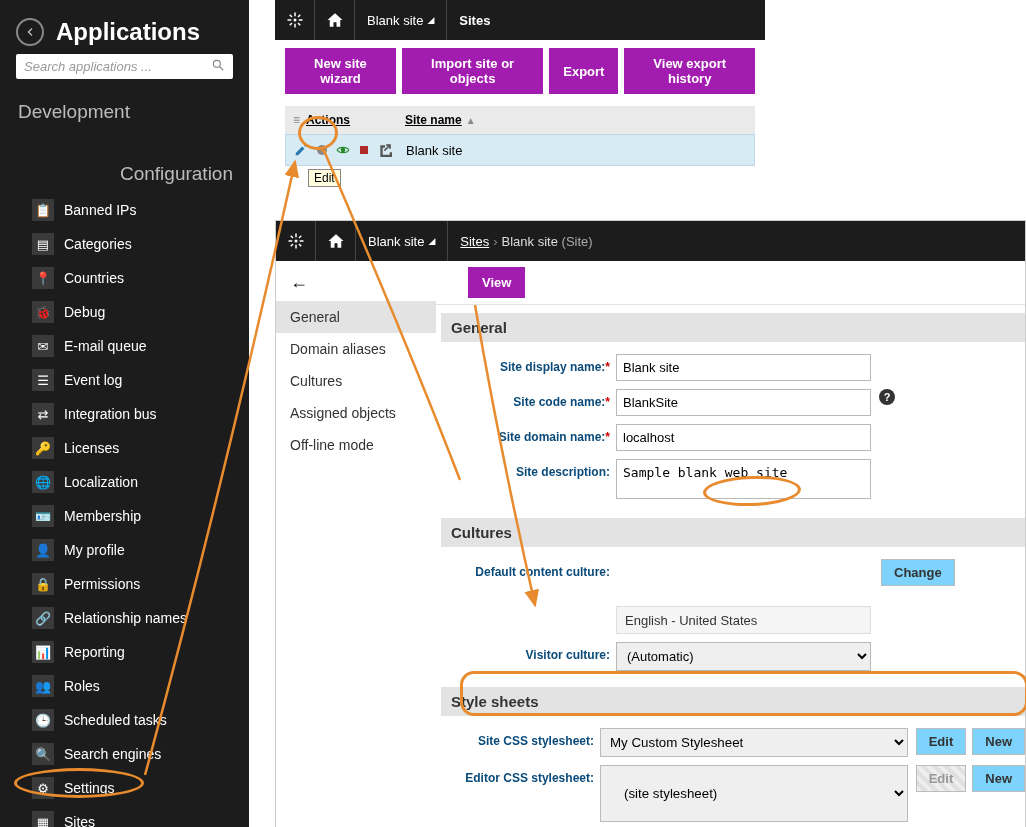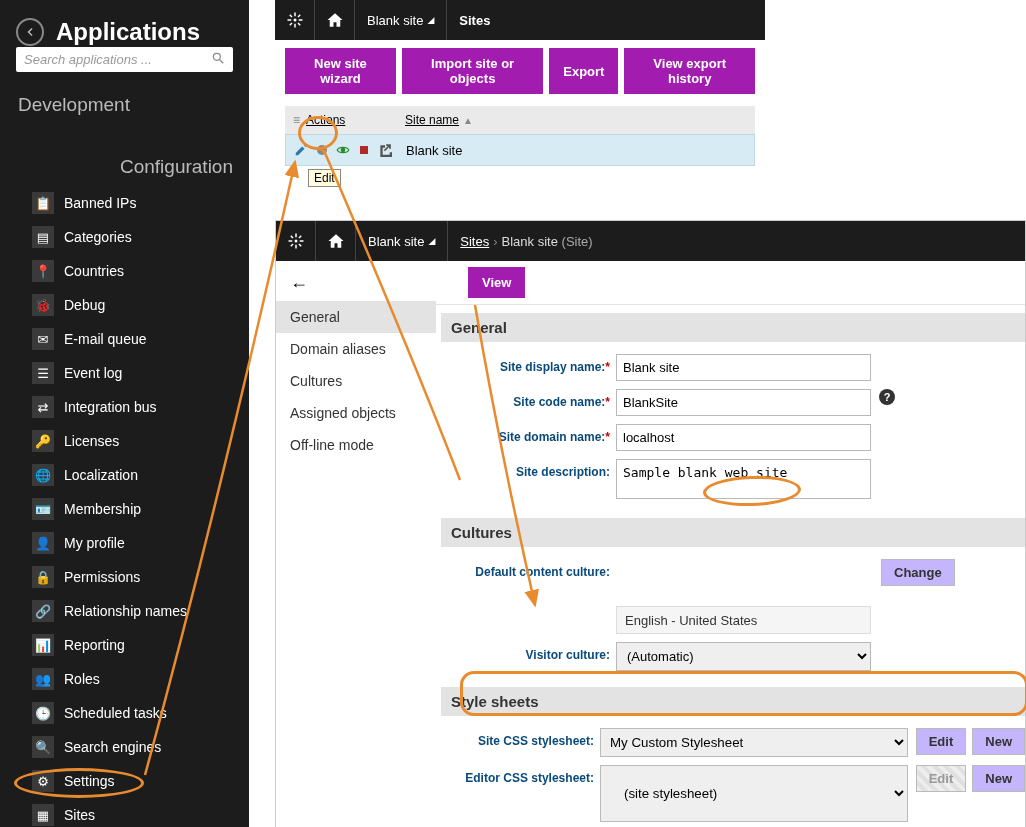--- a/index.html
+++ b/index.html
@@ -1,18 +1,18 @@
 <!DOCTYPE html>
 <html><head>
 <meta charset="utf-8">
 <style>
 * { box-sizing: border-box; margin: 0; padding: 0; }
 body { font-family: "Segoe UI", Arial, sans-serif; font-size: 13px; background: #fff; width: 1026px; height: 827px; overflow: hidden; position: relative;}
 .sidebar { position:absolute; left:0; top:0; width:249px; height:827px; background:#1c1c1c; color:#fff;}
-.sidebar-head { display:flex; align-items:flex-end; padding:18px 16px 1px 16px; }
+.sidebar-head { display:flex; align-items:flex-end; padding:18px 16px 8px 16px; }
 .back-circle { width:28px; height:28px; border:2px solid #888; border-radius:50%; display:flex; align-items:center; justify-content:center; margin-right:12px; cursor:pointer;}
 .back-circle svg { width:12px; height:12px; }
 .sidebar-title { font-size:24px; font-weight:700;}
 .search-wrap { padding:0 16px 14px 16px; }
 .search-box { display:flex; align-items:center; background:#fff; border-radius:2px; padding:4px 8px;}
 .search-box input { flex:1; border:none; outline:none; font-size:13px; color:#333;}
 .search-box input::placeholder { color:#999; font-style:italic; }
 .sidebar-cat { color:#bbb; font-size:19px; padding:8px 16px 8px 18px; font-weight:300;}
 .side-items { list-style:none; }
 .side-item { display:flex; align-items:center; padding:6px 16px 6px 32px; cursor:pointer; }
@@ -24,21 +24,21 @@
 .topbar { background:#1c1c1c; height:40px; display:flex; align-items:center; color:#fff; }
 .tb-icon { width:40px; height:40px; display:flex; align-items:center; justify-content:center; border-right:1px solid #444; cursor:pointer;}
 .tb-crumb { padding:0 12px; font-size:13px; border-right:1px solid #444; height:40px; display:flex; align-items:center;}
 .tb-arrow { font-size:9px; margin-left:4px;}
 .grbtns { background:#fff; padding:8px 10px 12px 10px; display:flex; gap:6px;}
 .btn-green { background:#a21caf; color:#fff; border:none; padding:8px 14px; font-size:13px; font-weight:600; cursor:pointer;}
 .tbl { margin:0 10px; background:#fff;}
 .tbl-head { background:#eaeaea; display:flex; align-items:center; height:28px; padding-left:8px; font-size:12px;}
 .tbl-head .col1 { width:112px; display:flex; align-items:center; gap:6px;}
 .tbl-head .col2 { display:flex; align-items:center; gap:4px;}
-.tbl-head a { color:#000; text-decoration:underline; font-weight:400; cursor:pointer;}
+.tbl-head a { color:#000; text-decoration:underline; font-weight:700; cursor:pointer;}
 .tbl-row { background:#d7ebf5; display:flex; align-items:center; height:32px; padding-left:8px; border:1px solid #c0d8e5; position:relative;}
 .act-icons { width:112px; display:flex; align-items:center; gap:8px;}
 .act-icons span { cursor:pointer; display:inline-flex; }
 .tooltip { position:absolute; left:22px; top:34px; background:#fffddd; border:1px solid #888; padding:1px 5px; font-size:12px; color:#000;}
 
 
 .panel2 { position:absolute; left:275px; top:220px; width:751px; border:1px solid #ccc; background:#fff; padding-bottom:20px;}
 .subbar { background:#fff; padding:6px 10px; display:flex; align-items:center; border-bottom:1px solid #e3e3e3;}
 .backarr { font-size:18px; cursor:pointer; padding-right:20px; margin-left:4px; font-weight:700;}
 .tabs { display:flex; flex-direction:column; position:absolute; left:0; top:80px; width:160px;}
@@ -46,21 +46,21 @@
 .tab.active { background:#e3e3e3; }
 .form-area { margin-left:165px; padding-top:8px;}
 .section-head { background:#e3e3e3; padding:6px 10px; font-weight:700; font-size:15px; color:#333; margin-bottom:12px;}
 .form-row { display:flex; align-items:flex-start; margin-bottom:8px; }
 .form-lbl { width:175px; text-align:right; color:#0a4a7a; font-weight:600; font-size:12px; padding-top:6px; padding-right:6px;}
 .req { color:#c00; }
 .form-inp { width:255px; }
 .form-inp input, .form-inp textarea, .form-inp select { width:100%; padding:5px 6px; border:1px solid #b8b8b8; font-size:13px; }
 .form-inp textarea { height:40px; resize:none; }
 .readonly-cell { background:#f5f5f5; border:1px solid #ddd; padding:5px 8px; color:#333; min-height:28px; display:flex; align-items:center;margin-top:47px; }
-.btn-grey { background:#c4b5fd; border:1px solid #bbb; padding:5px 12px; cursor:pointer; font-size:13px; color:#333; font-weight:600;}
+.btn-grey { background:#7dd3fc; border:1px solid #bbb; padding:5px 12px; cursor:pointer; font-size:13px; color:#333; font-weight:600;}
 .btn-grey:disabled { color:#999; background:repeating-linear-gradient(45deg,#eee,#eee 4px,#e0e0e0 4px,#e0e0e0 8px); cursor:not-allowed;}
 .info-ic { display:inline-flex; width:16px; height:16px; background:#333; border-radius:50%; color:#fff; align-items:center; justify-content:center; font-size:11px; font-weight:700; margin-left:8px;}
 .crumb2 { color:#ddd; }
 .crumb2 a { color:#fff; text-decoration:underline; }
 .crumb2 .cur { color:#aaa; }
 
 .hl { position:absolute; border:3px solid #e88b2e; border-radius:50%; pointer-events:none;}
 svg.arrow { position:absolute; pointer-events:none; }
 </style>
 </head>

